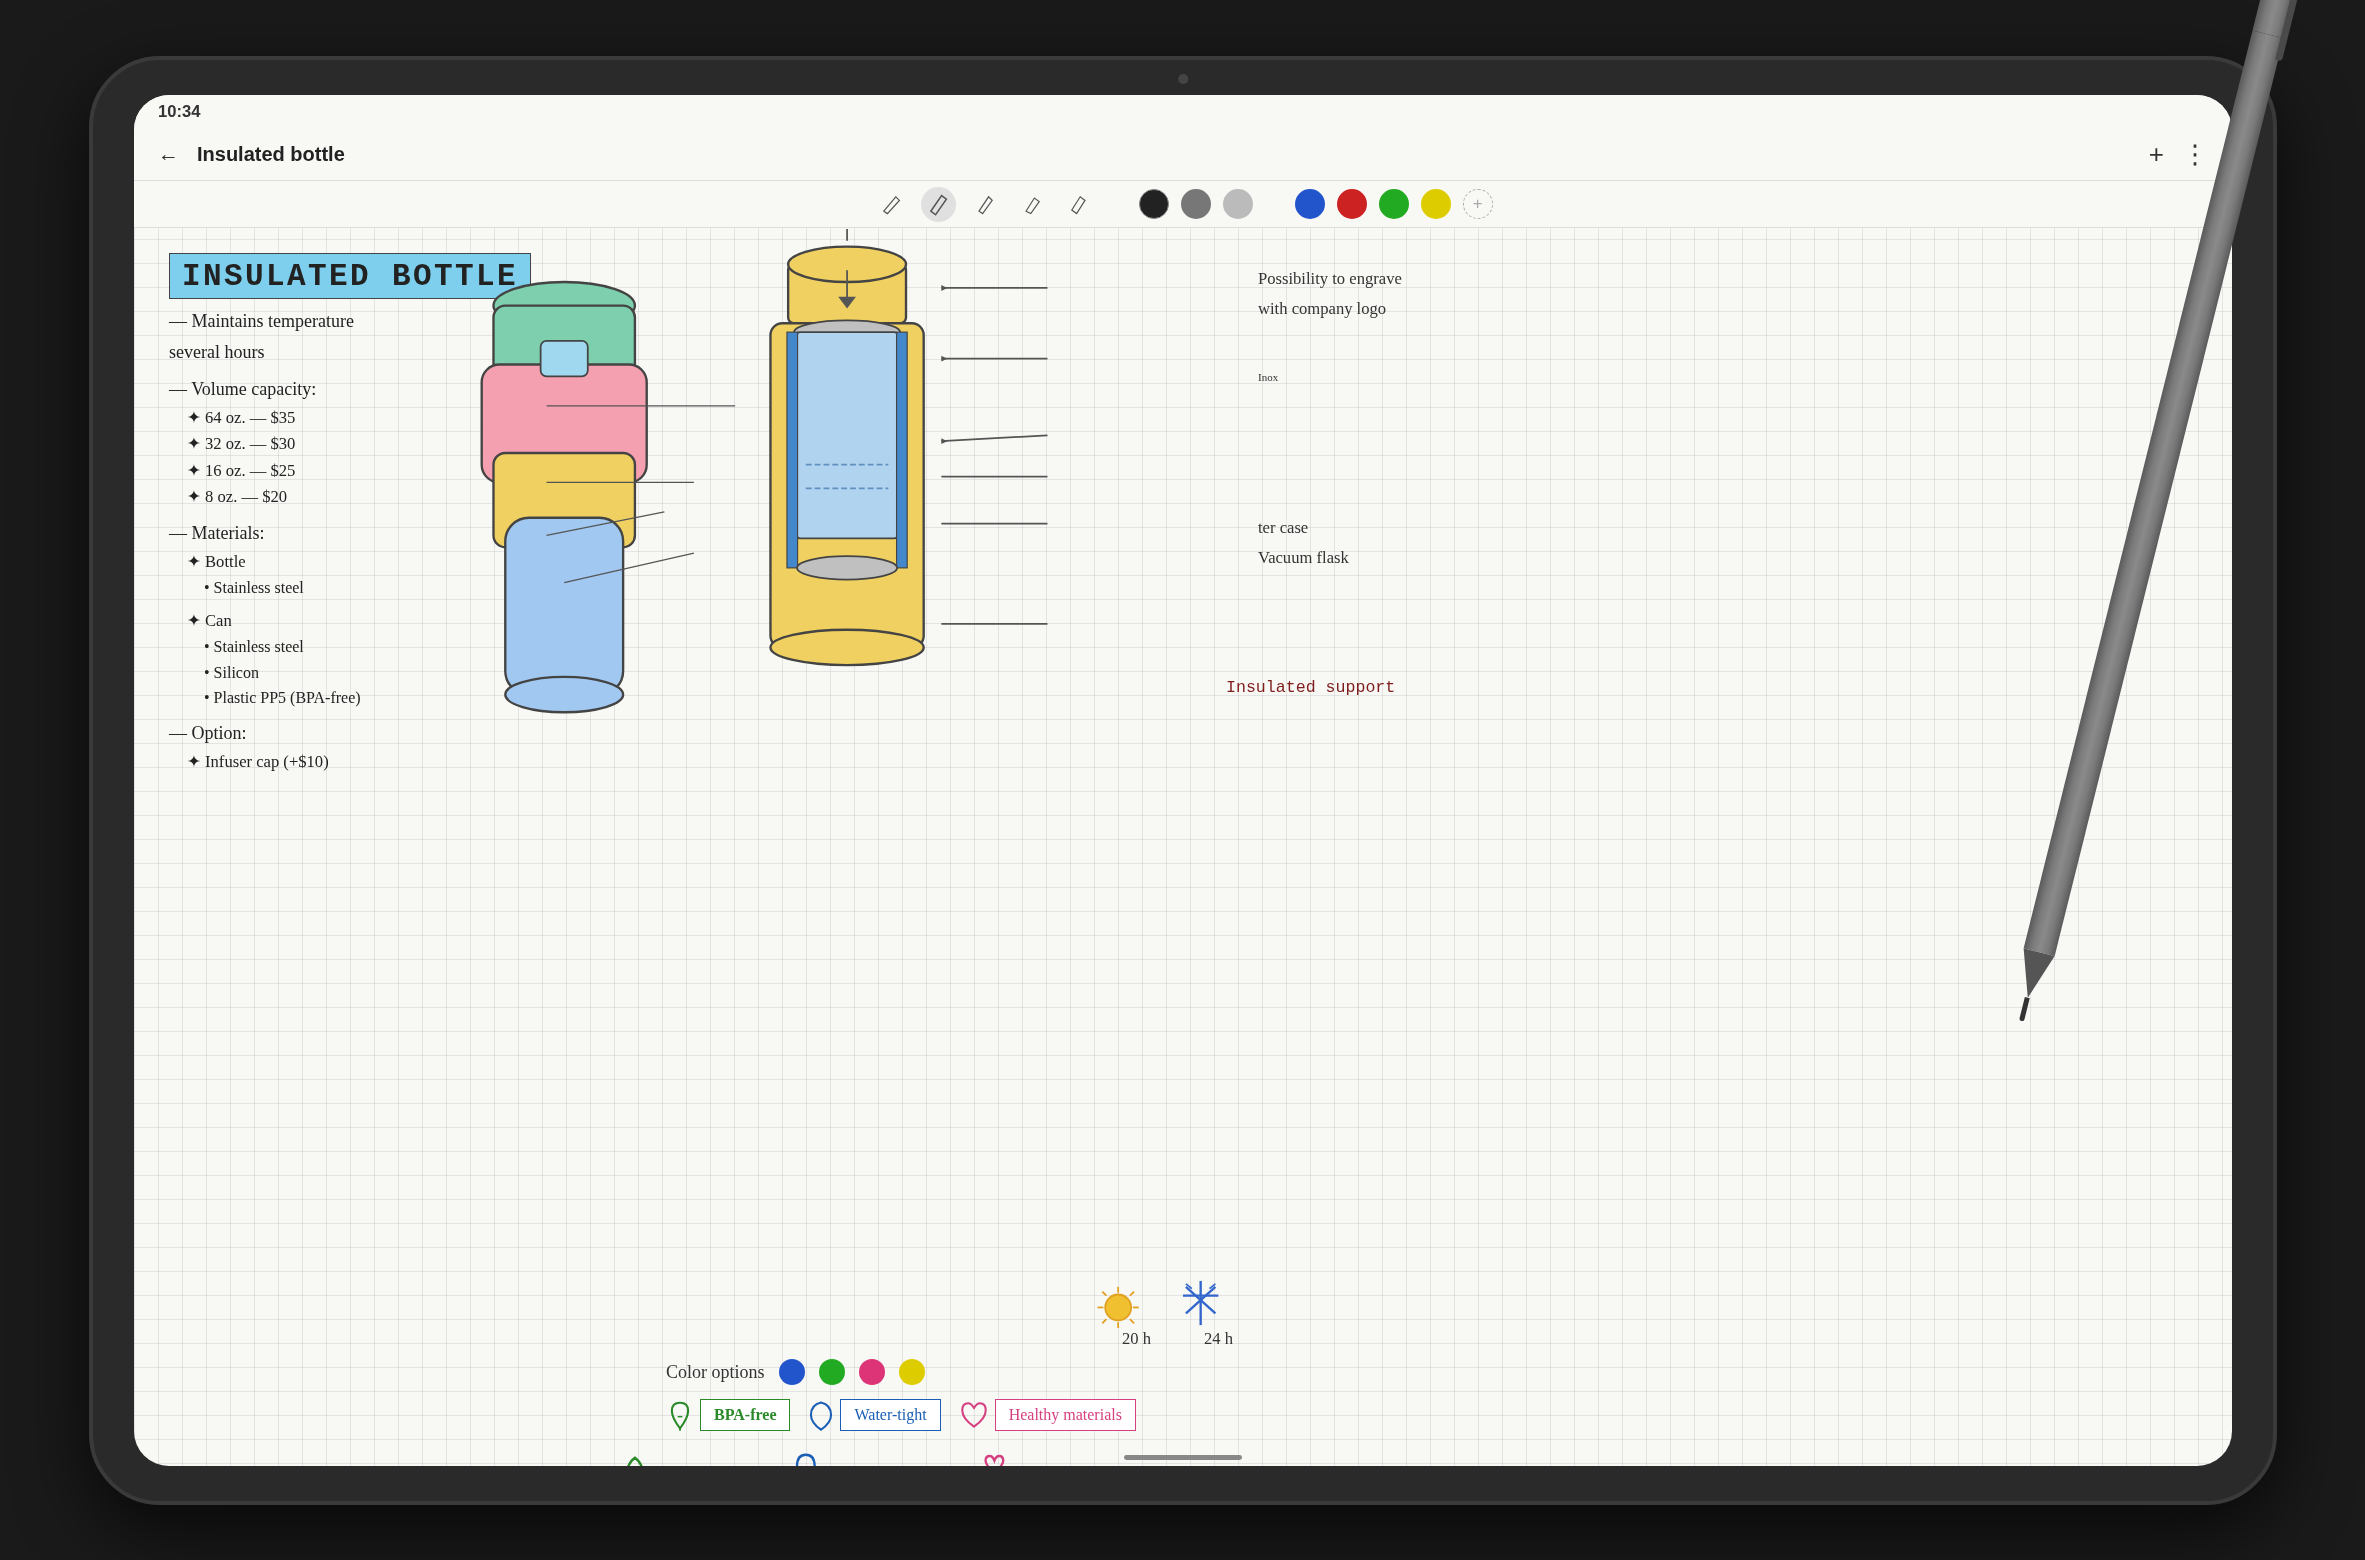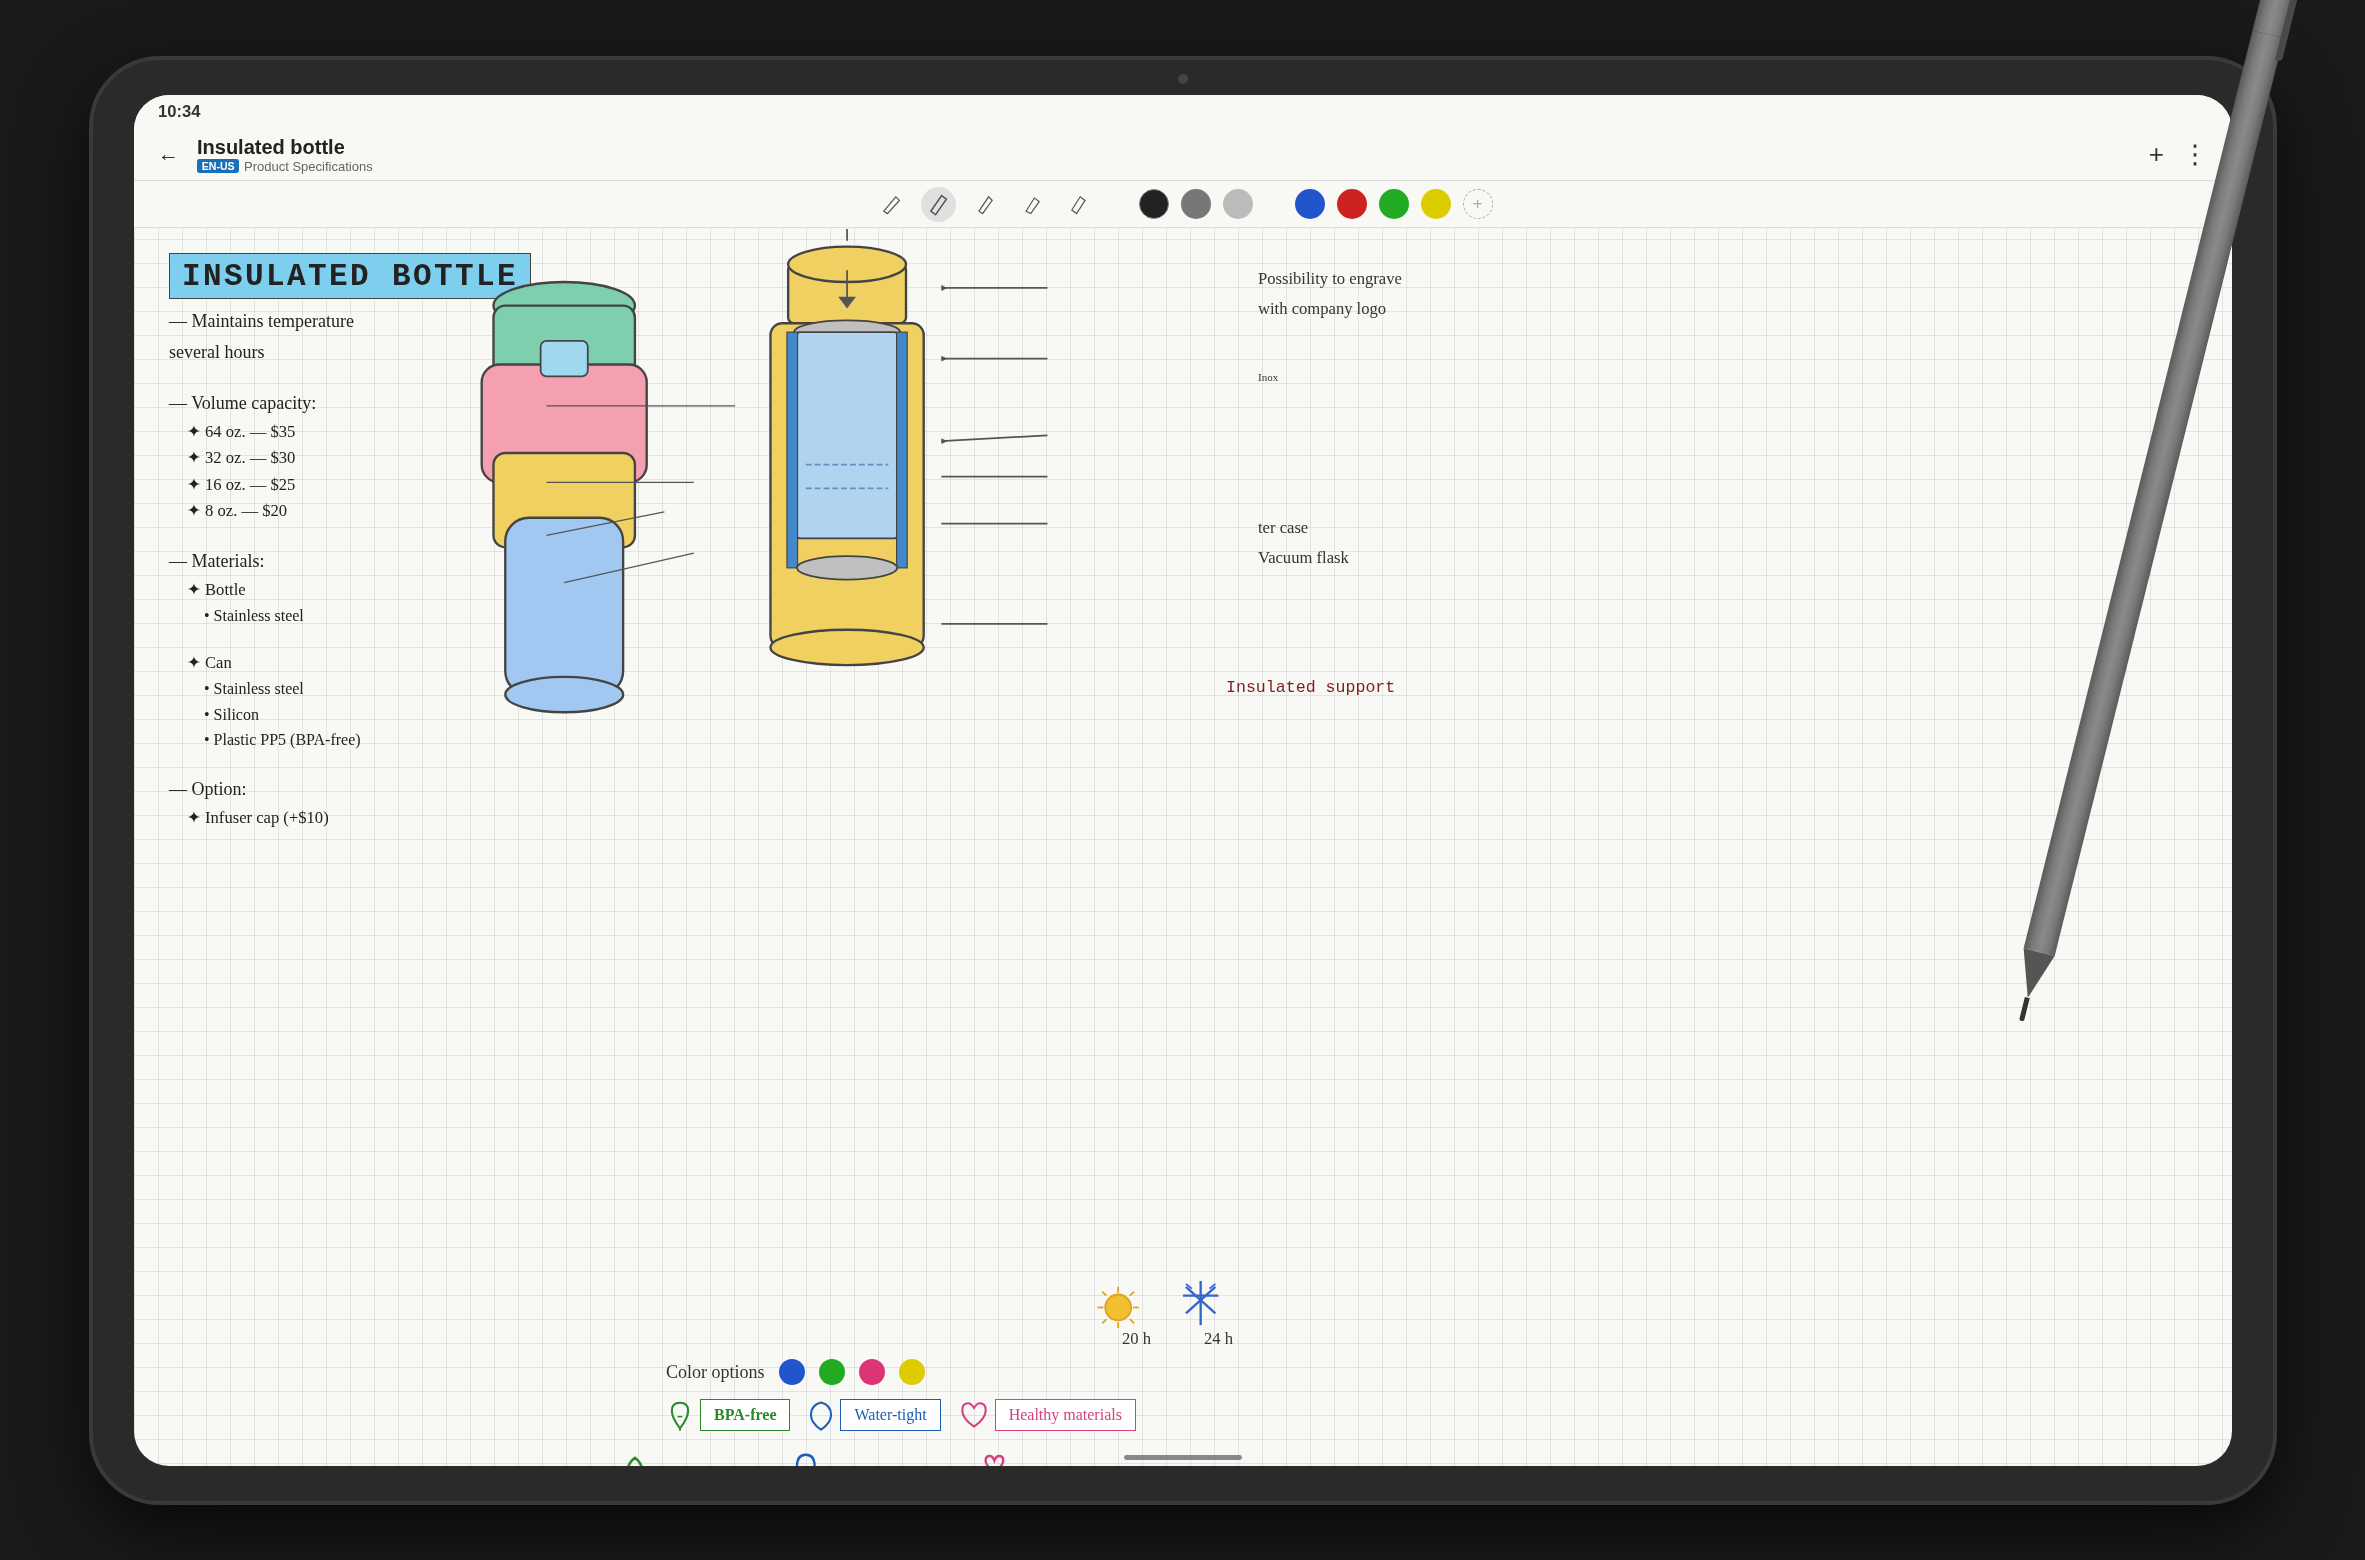--- a/index.html
+++ b/index.html
@@ -259,44 +259,40 @@
       border-radius: 2.4px;
     }
 
     
     .svg-overlay {
       position: absolute;
       top: 0; left: 0; right: 0; bottom: 0;
       pointer-events: none;
     }
 
-    .section-spacer { margin-top: 21px; }
+    .section-spacer { margin-top: 7px; }
   </style>
 </head>
 <body>
 
 <div class="tablet-outer">
 
   <div class="camera"></div>
 
   <div class="tablet-screen">
     <div class="grid-bg"></div>
 
     <div class="status-bar">
       <span class="status-time">10:34</span>
     </div>
 
     <div class="nav-bar">
       <span class="nav-back">←</span>
       <div class="nav-title-area">
         <div class="nav-title">Insulated bottle</div>
-        <div class="nav-subtitle">
-          <span class="lang-badge">EN-US</span>
-          <span>Product Specifications</span>
-        </div>
       </div>
       <div class="nav-actions">
         <span style="font-size:26px; cursor:pointer;">+</span>
         <span style="font-size:26px; cursor:pointer;">⋮</span>
       </div>
     </div>
 
     <div class="toolbar">
 
       <div class="tool-btn">

